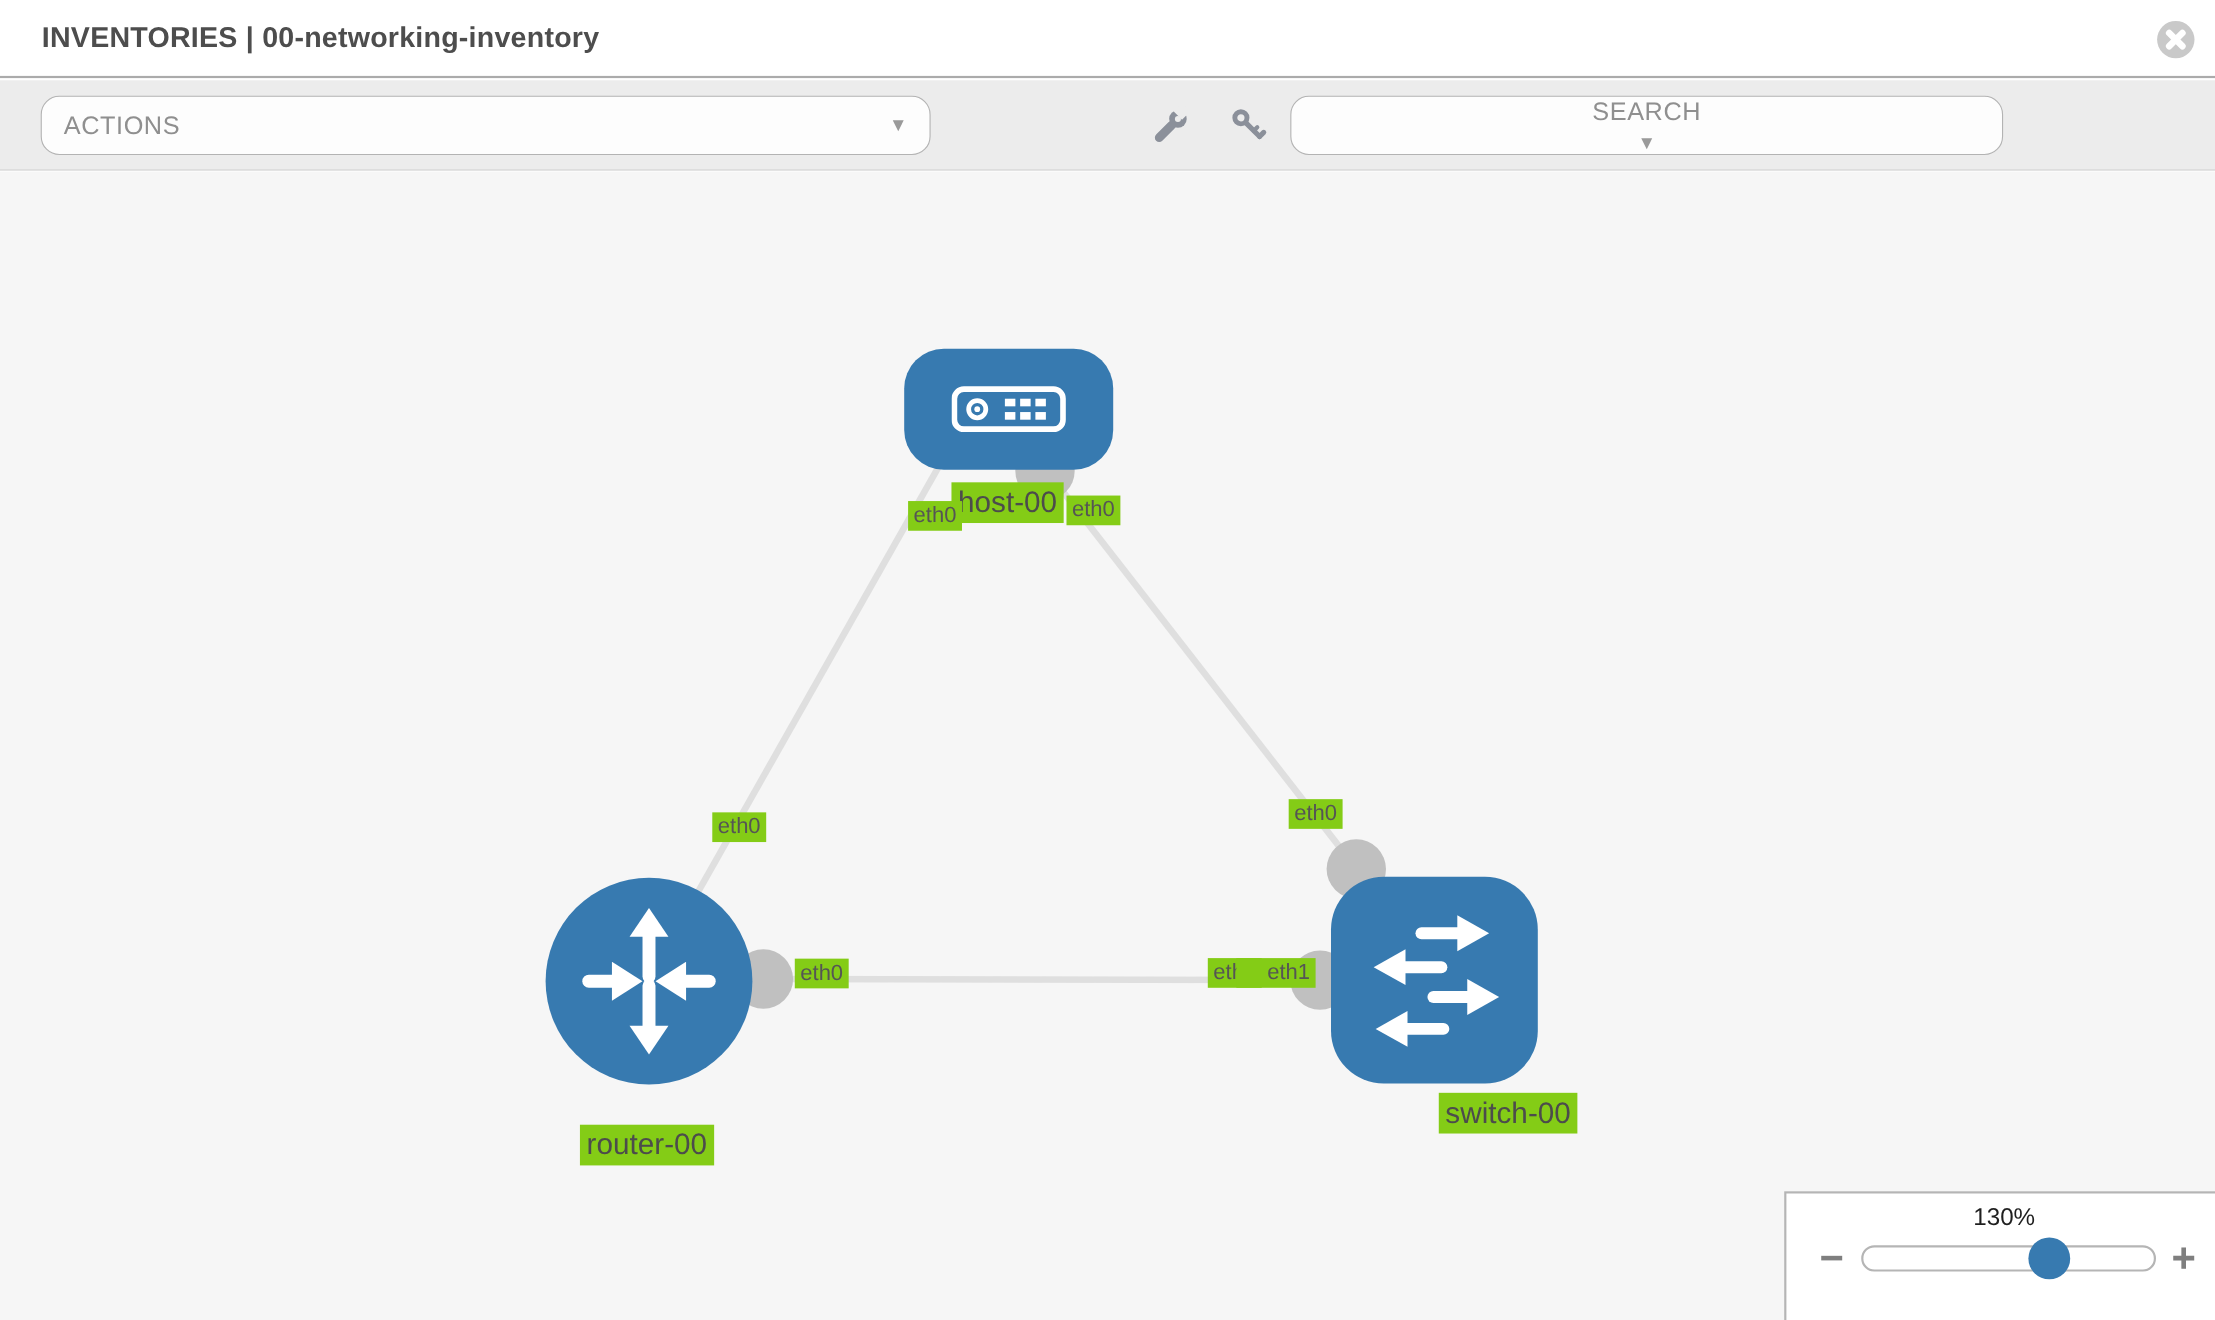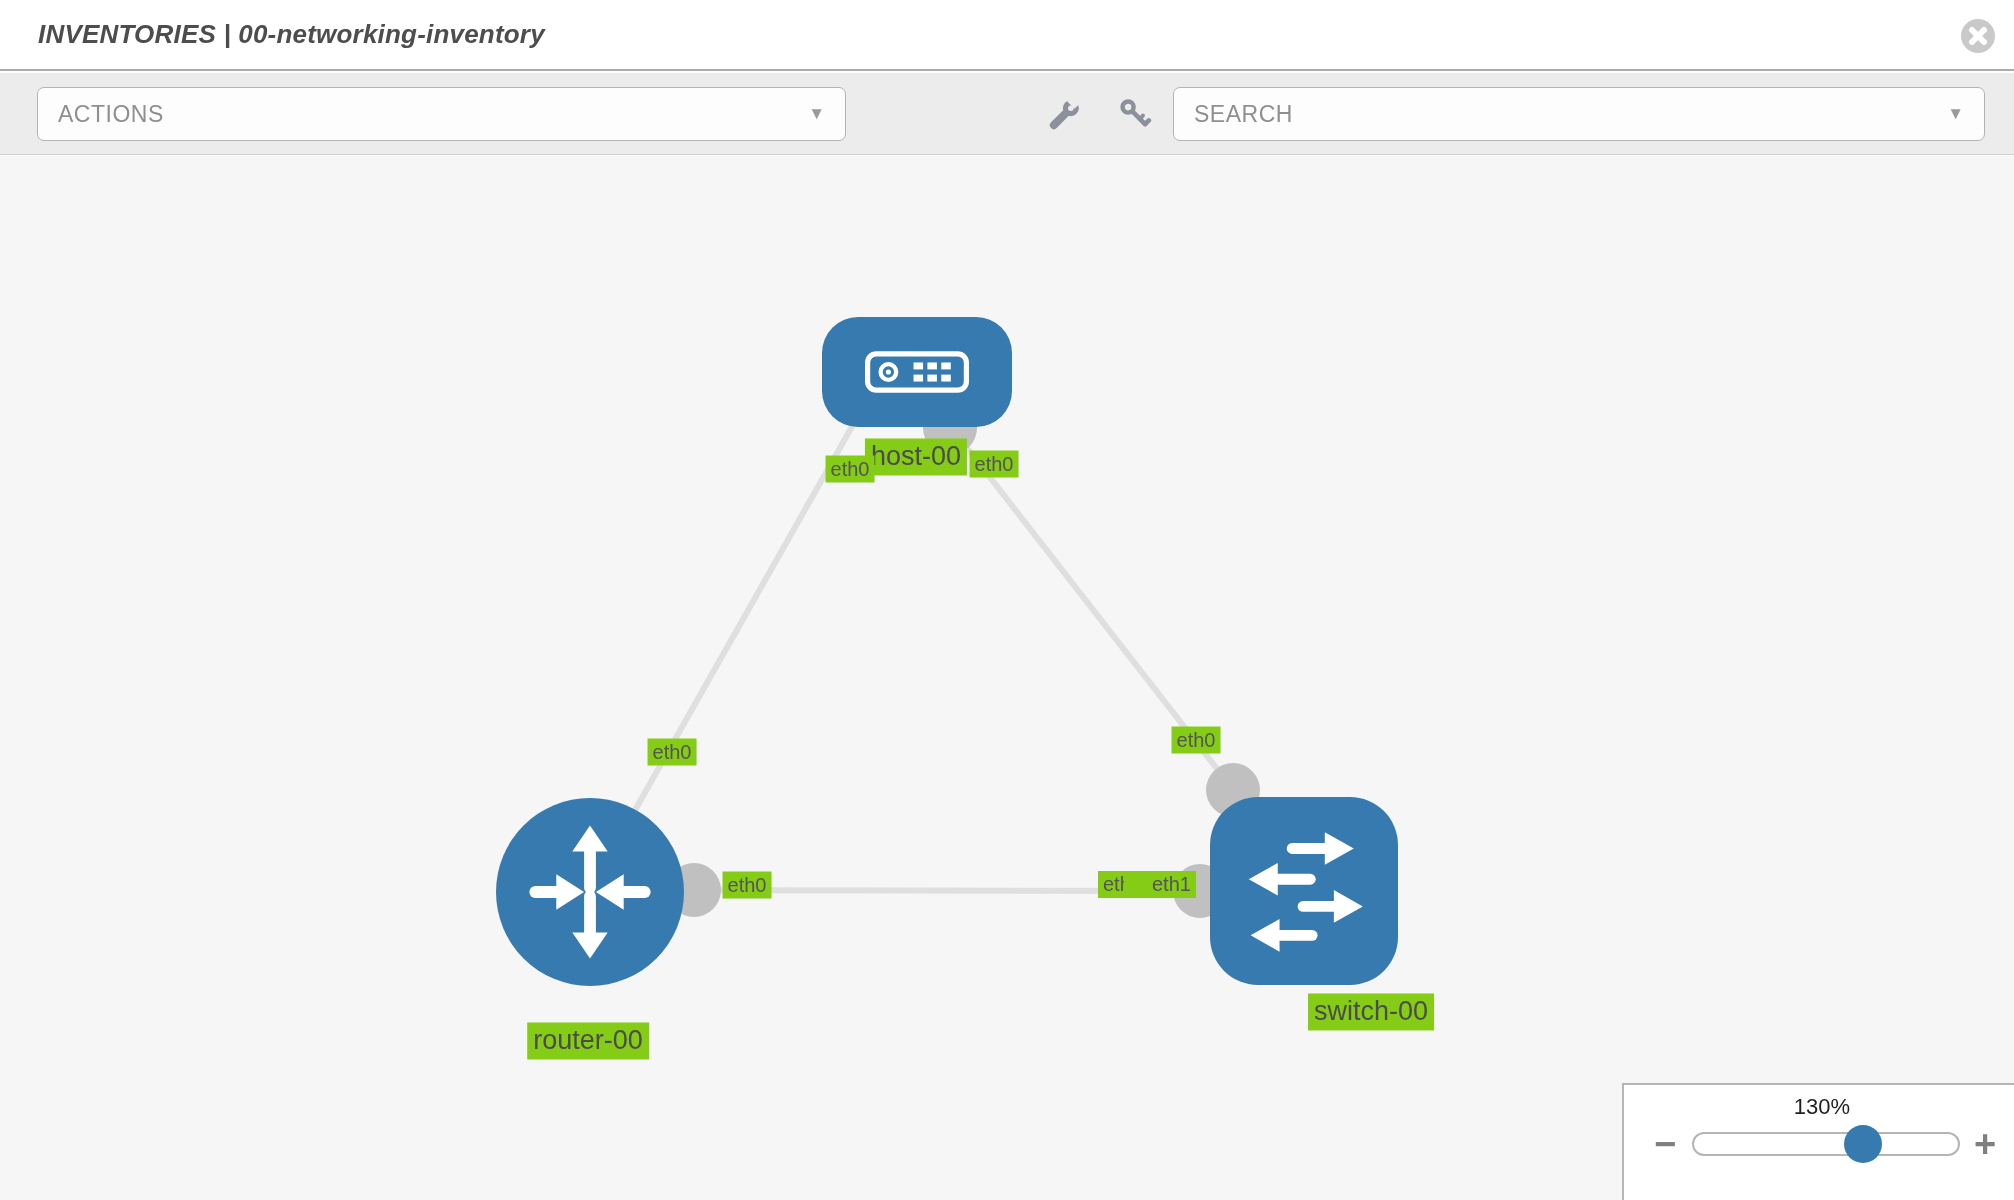--- a/index.html
+++ b/index.html
@@ -7,46 +7,46 @@
   body {
     font-family: "Liberation Sans", sans-serif;
     background: #ffffff;
     position: relative;
   }
 
   
   .header {
     position: absolute; left: 0; top: 0; width: 2014px; height: 71px;
     background: #ffffff; border-bottom: 2px solid #ababab;
-    display: flex; align-items: center; font-style: italic;
+    display: flex; align-items: center;
   }
   .page-title {
     margin-left: 38px; font-size: 26px; font-weight: bold; color: #4d4d4d;
     letter-spacing: 0.2px;
   }
   .close-btn {
     position: absolute; right: 18px; top: 18px; width: 36px; height: 36px;
     cursor: pointer;
   }
 
   
   .toolbar {
     position: absolute; left: 0; top: 73px; width: 2014px; height: 82px;
     background: #ececec; border-bottom: 1px solid #d2d2d2;
   }
   .select-box {
     position: absolute; top: 14px; height: 54px;
-    background: #fdfdfd; border: 1px solid #b3b3b3; border-radius: 7px;
+    background: #fdfdfd; border: 1px solid #b3b3b3; border-radius: 17px;
     display: flex; align-items: center; justify-content: space-between;
     padding: 0 20px; cursor: pointer;
   }
   .select-box .select-label { font-size: 23px; color: #8f8f8f; letter-spacing: 0.5px; }
   .select-box .caret { font-size: 17px; color: #9a9a9a; }
   .actions-box { left: 37px; width: 809px; }
-  .search-box { left: 1173px; width: 812px; }
+  .search-box { left: 1173px; width: 648px; flex-direction: column; }
   .tool-icons {
     position: absolute; left: 1048px; top: 24px; display: flex; gap: 36px;
   }
   .tool-icons .tool { width: 34px; height: 34px; cursor: pointer; }
 
   
   .canvas {
     position: absolute; left: 0; top: 156px; width: 2014px; height: 1044px;
     background: #f6f6f6;
   }

